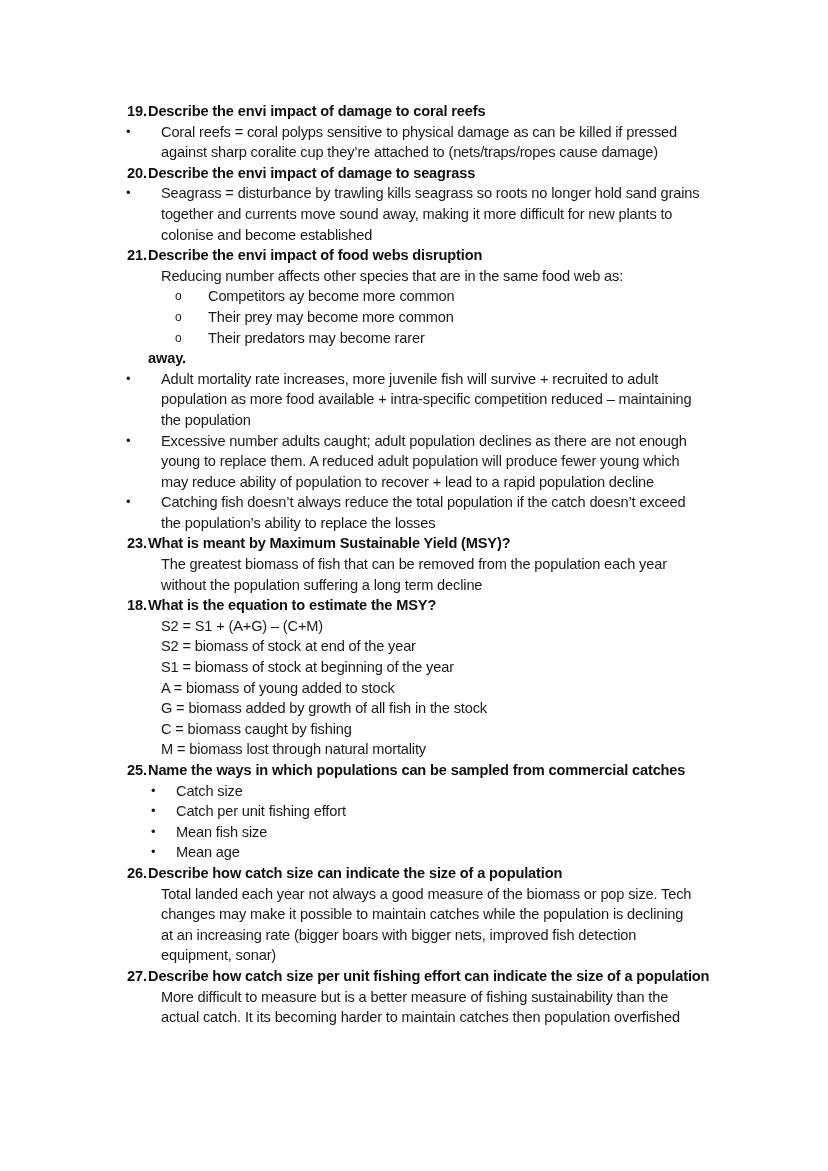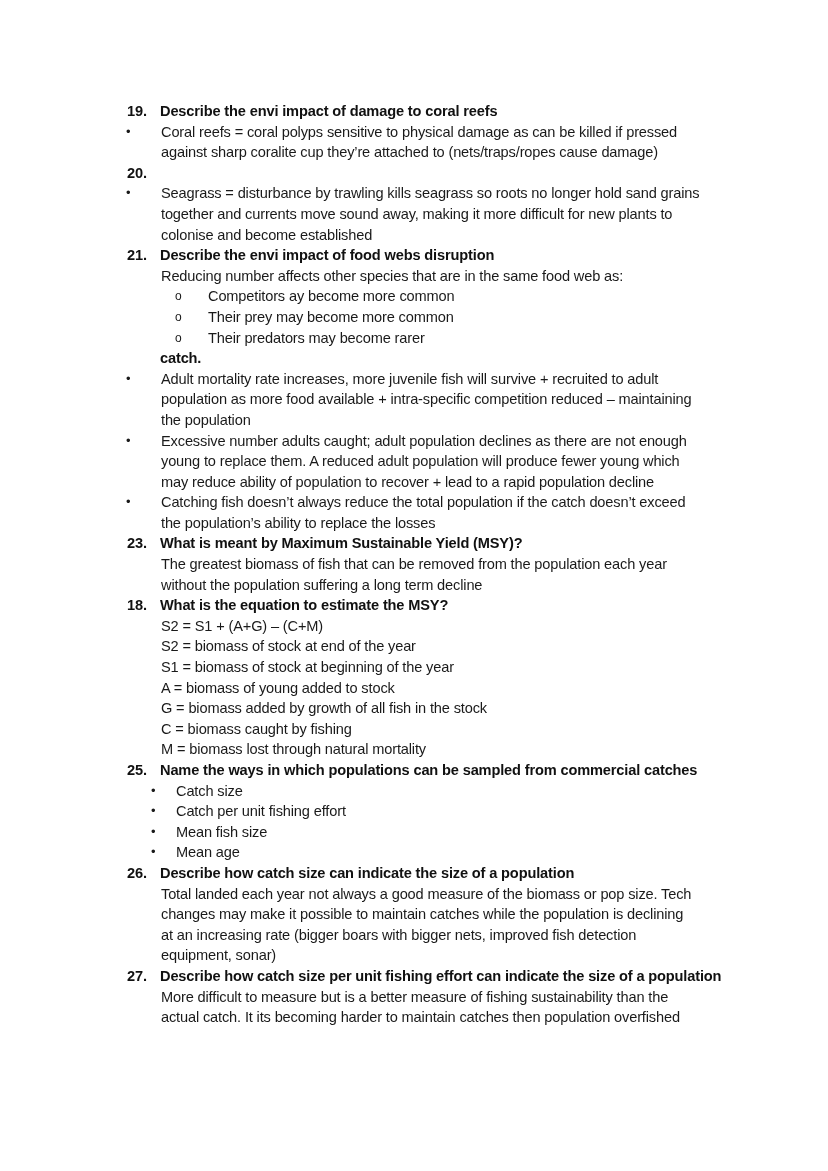--- a/index.html
+++ b/index.html
@@ -32,21 +32,21 @@
     .q {
       font-weight: bold;
       color: #111;
     }
     .q .num {
       position: absolute;
       left: 127px;
     }
     .q .qtext {
       position: absolute;
-      left: 160px;
+      left: 148px;
     }
     .txt {
       position: absolute;
       left: 161px;
     }
     .bullet {
       position: absolute;
       left: 126px;
       font-size: 13px;
     }
@@ -81,20 +81,21 @@
   <div class="line">
     <span class="bullet">•</span>
     <span class="txt">Coral reefs = coral polyps sensitive to physical damage as can be killed if pressed</span>
   </div>
   <div class="line">
     <span class="txt">against sharp coralite cup they’re attached to (nets/traps/ropes cause damage)</span>
   </div>
 
   <div class="line q">
     <span class="num">20.</span>
+    <span class="qtext">Describe the envi impact of damage to seagrass</span>
   </div>
   <div class="line">
     <span class="bullet">•</span>
     <span class="txt">Seagrass = disturbance by trawling kills seagrass so roots no longer hold sand grains</span>
   </div>
   <div class="line">
     <span class="txt">together and currents move sound away, making it more difficult for new plants to</span>
   </div>
   <div class="line">
     <span class="txt">colonise and become established</span>
@@ -114,21 +115,21 @@
   <div class="line">
     <span class="sub-marker">o</span>
     <span class="sub-txt">Their prey may become more common</span>
   </div>
   <div class="line">
     <span class="sub-marker">o</span>
     <span class="sub-txt">Their predators may become rarer</span>
   </div>
 
   <div class="line q">
-    <span class="qtext">catch.</span>
+    <span class="qtext">away.</span>
   </div>
   <div class="line">
     <span class="bullet">•</span>
     <span class="txt">Adult mortality rate increases, more juvenile fish will survive + recruited to adult</span>
   </div>
   <div class="line">
     <span class="txt">population as more food available + intra-specific competition reduced – maintaining</span>
   </div>
   <div class="line">
     <span class="txt">the population</span>

